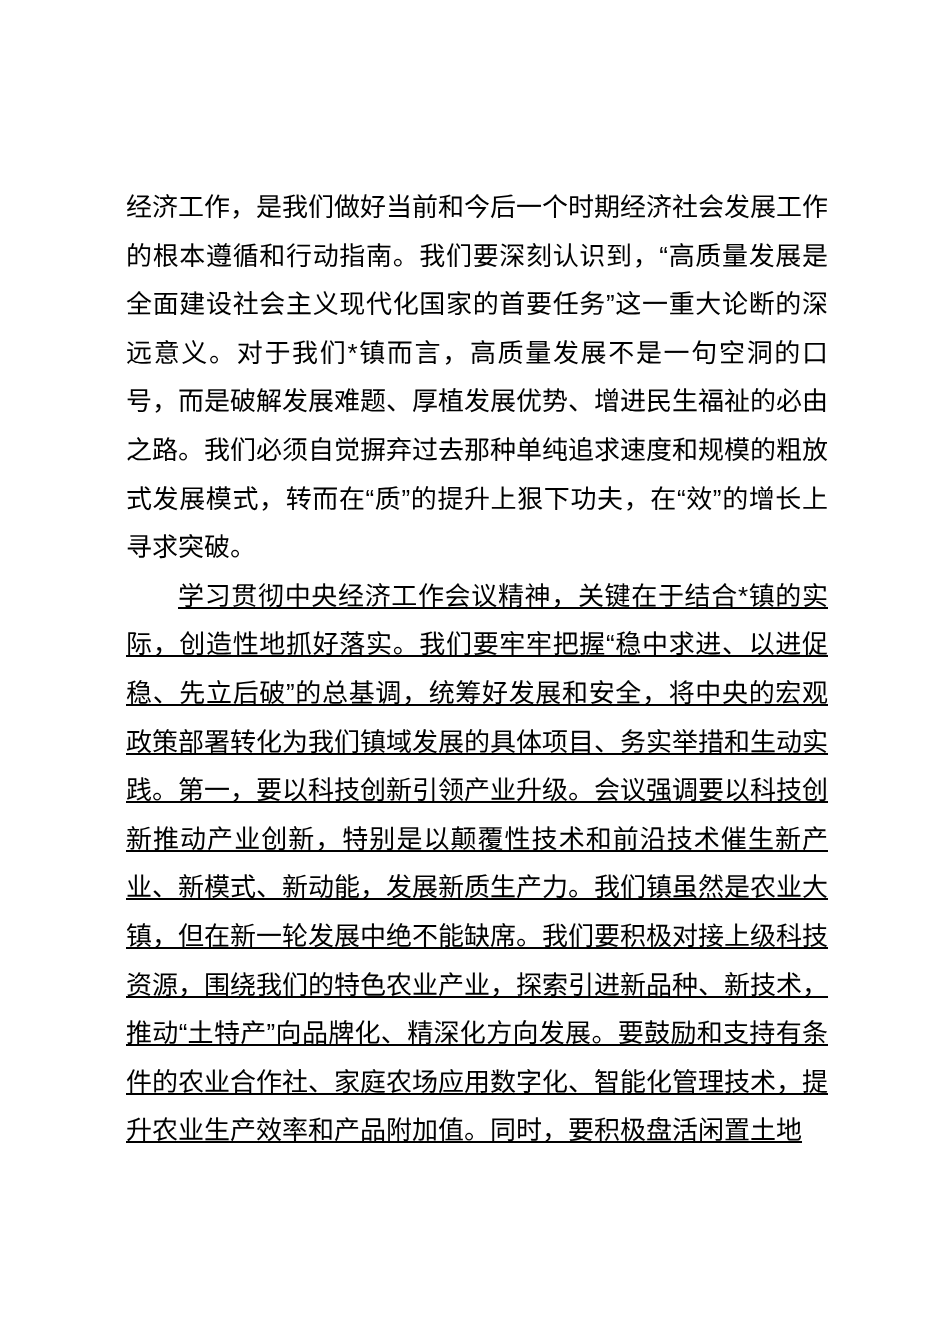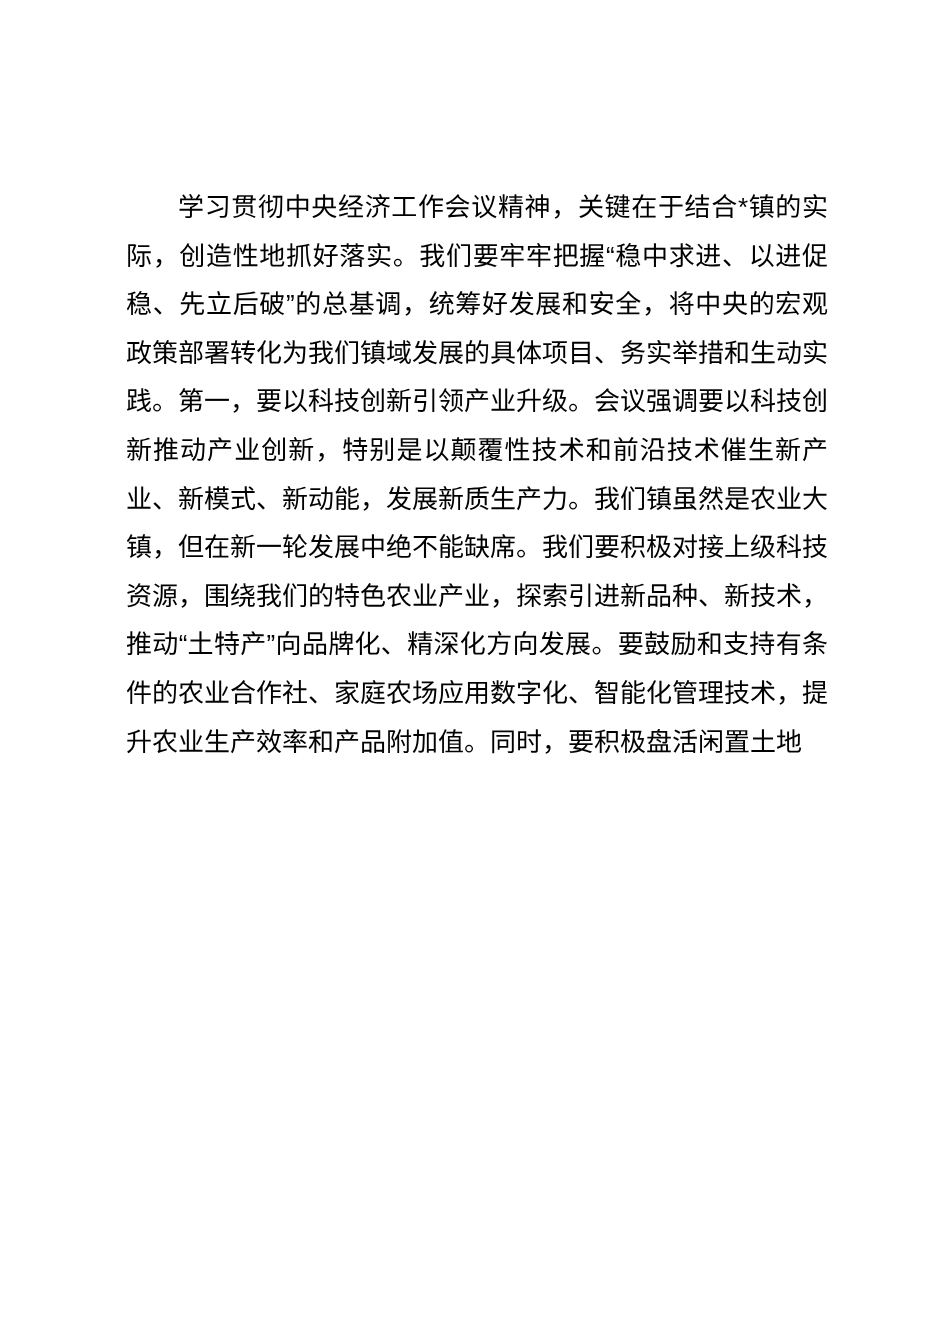--- a/index.html
+++ b/index.html
@@ -27,22 +27,24 @@
     text-justify: inter-ideograph;
     letter-spacing: 0;
   }
   .content p {
     margin: 0;
     padding: 0;
     word-break: break-all;
   }
   .content p.indent {
     text-indent: 2em;
+    text-decoration: underline;
   }
 </style>
 </head>
 <body>
 
 <div class="page">
   <div class="content">
+    <p>经济工作，是我们做好当前和今后一个时期经济社会发展工作的根本遵循和行动指南。我们要深刻认识到，“高质量发展是全面建设社会主义现代化国家的首要任务”这一重大论断的深远意义。对于我们*镇而言，高质量发展不是一句空洞的口号，而是破解发展难题、厚植发展优势、增进民生福祉的必由之路。我们必须自觉摒弃过去那种单纯追求速度和规模的粗放式发展模式，转而在“质”的提升上狠下功夫，在“效”的增长上寻求突破。</p>
     <p class="indent">学习贯彻中央经济工作会议精神，关键在于结合*镇的实际，创造性地抓好落实。我们要牢牢把握“稳中求进、以进促稳、先立后破”的总基调，统筹好发展和安全，将中央的宏观政策部署转化为我们镇域发展的具体项目、务实举措和生动实践。第一，要以科技创新引领产业升级。会议强调要以科技创新推动产业创新，特别是以颠覆性技术和前沿技术催生新产业、新模式、新动能，发展新质生产力。我们镇虽然是农业大镇，但在新一轮发展中绝不能缺席。我们要积极对接上级科技资源，围绕我们的特色农业产业，探索引进新品种、新技术，推动“土特产”向品牌化、精深化方向发展。要鼓励和支持有条件的农业合作社、家庭农场应用数字化、智能化管理技术，提升农业生产效率和产品附加值。同时，要积极盘活闲置土地</p>
   </div>
 </div>
 
 </body></html>

